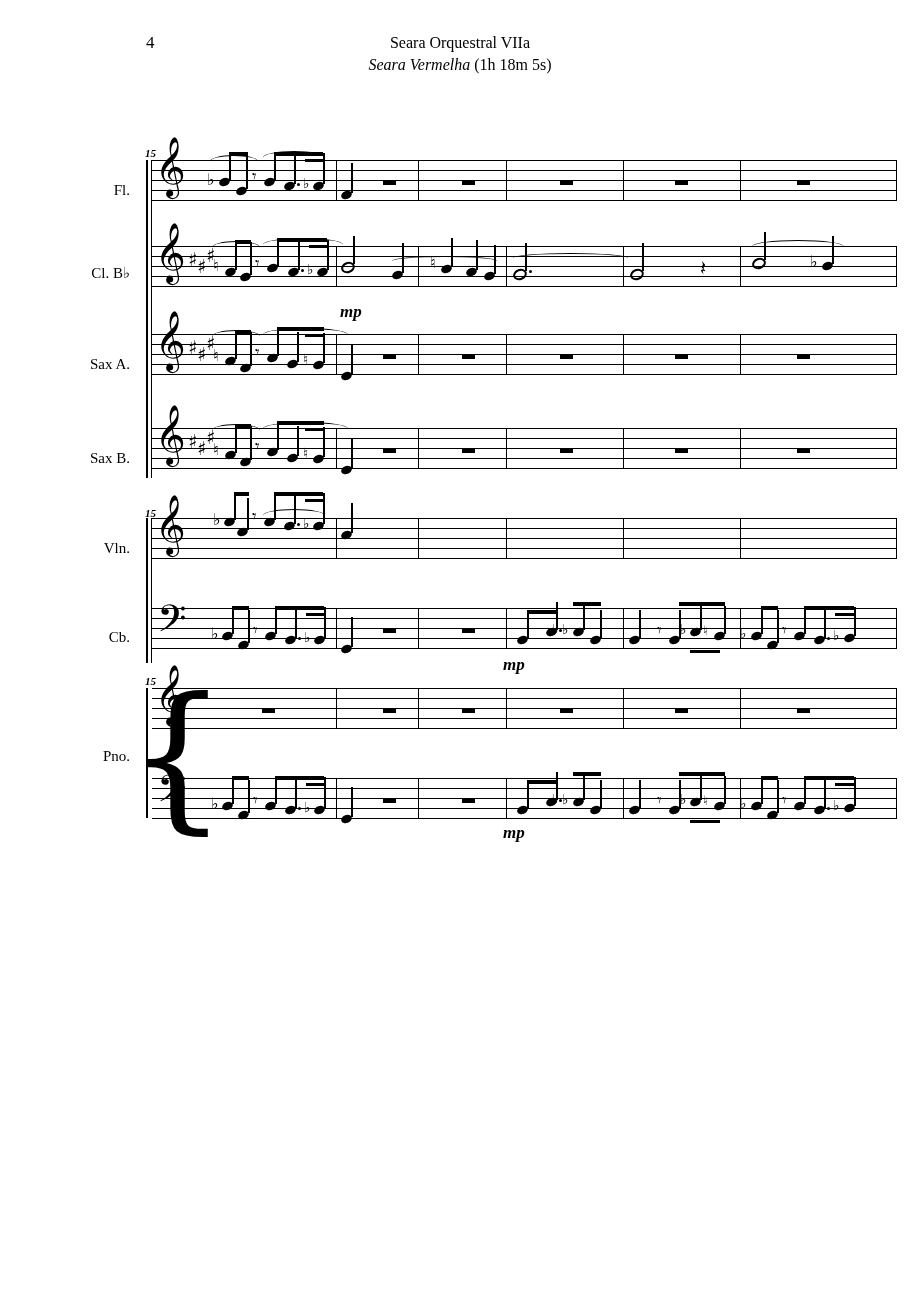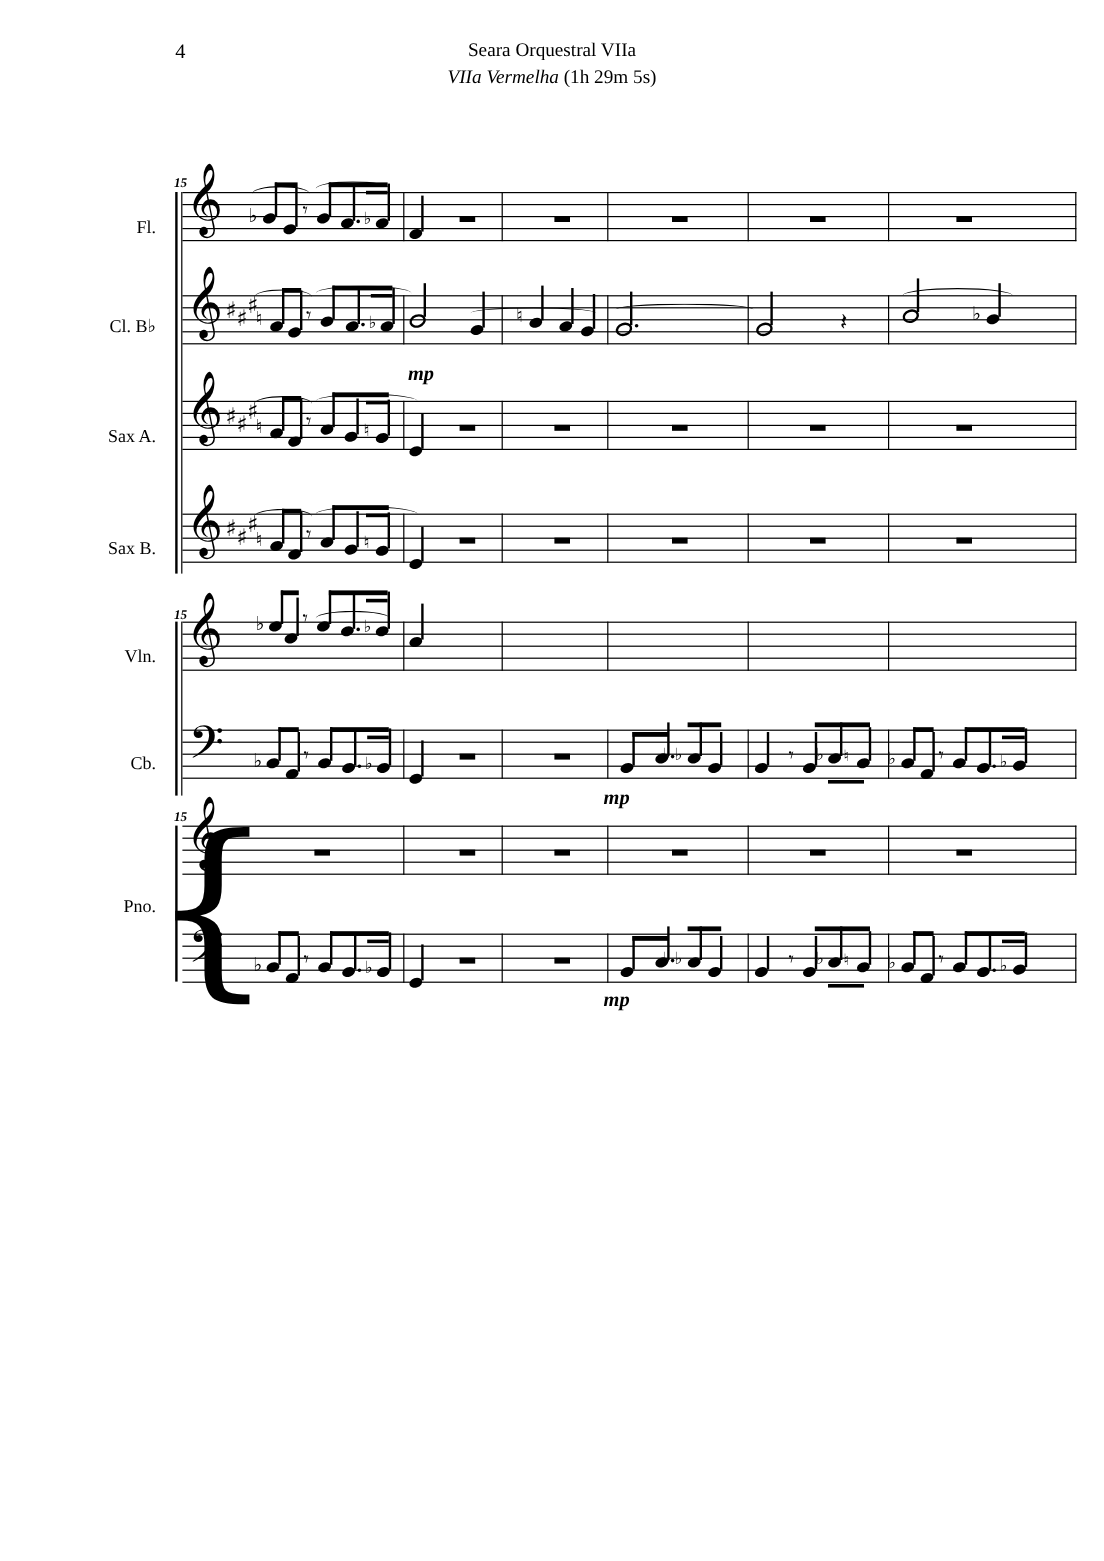--- a/index.html
+++ b/index.html
@@ -194,22 +194,22 @@
     font-size: 20px;
     line-height: 1;
   }
 </style>
 </head>
 <body>
 
 <div id="page-number">4</div>
 <div id="score-title">Seara Orquestral VIIa</div>
 <div id="score-subtitle">
-  <span class="work-name">VIIa Vermelha</span>
-  <span>(1h 29m 5s)</span>
+  <span class="work-name">Seara Vermelha</span>
+  <span>(1h 18m 5s)</span>
 </div>
 
 <div class="system">
 
   <div class="measure-num" style="left:145px; top:148px;">15</div>
 
   <div class="barline thick" style="left:146px; top:160px; height:318px;"></div>
   <div class="barline" style="left:151px; top:160px; height:318px;"></div>
 
   <div class="instr-label" style="left:50px; top:182px; width:80px;">Fl.</div>

